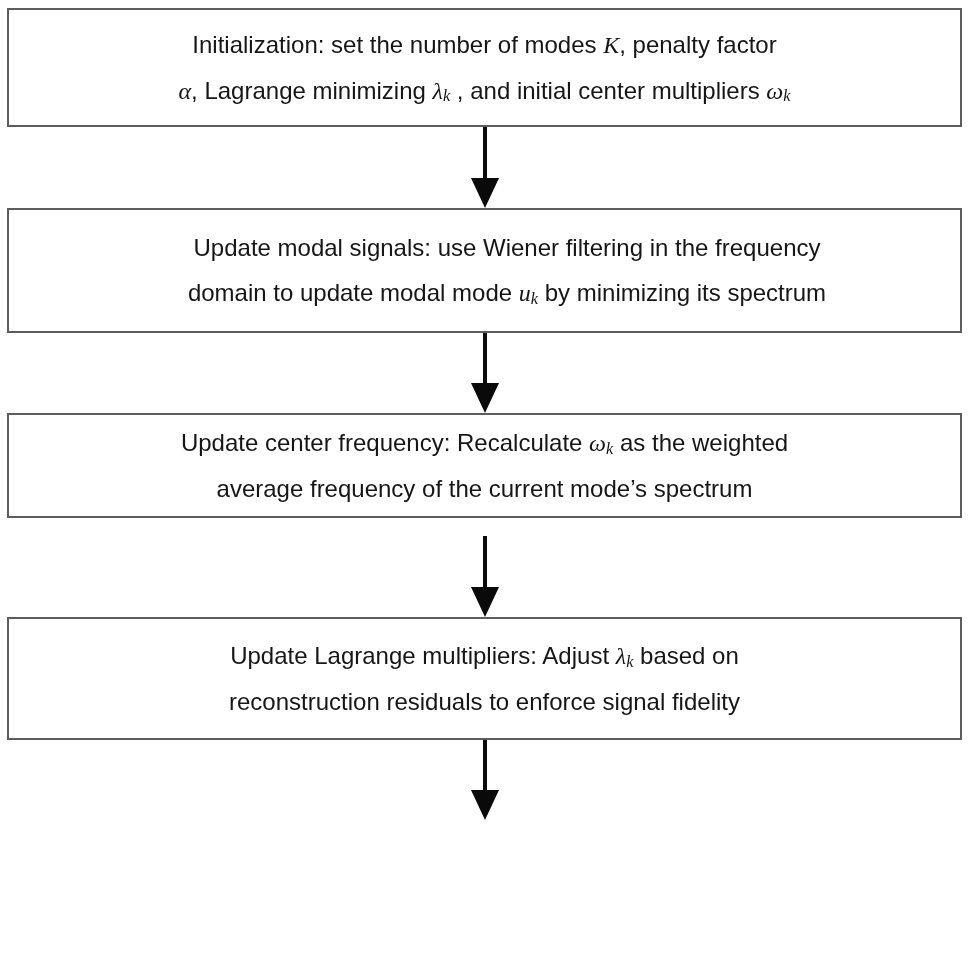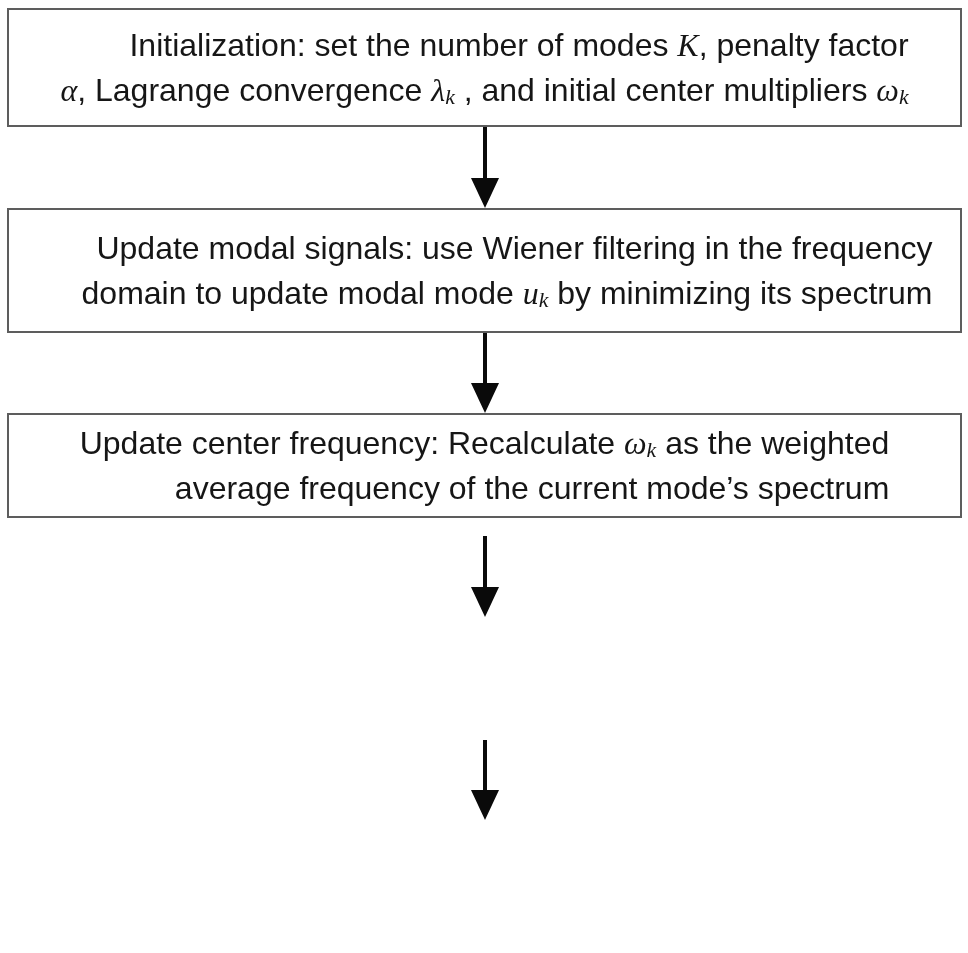--- a/index.html
+++ b/index.html
@@ -21,22 +21,22 @@
     width: 955px;
     box-sizing: border-box;
     border: 2px solid #5d5d5d;
     background: #ffffff;
     display: flex;
     align-items: center;
     justify-content: center;
   }
   .box-text {
     margin: 0;
-    text-align: right;
-    font-size: 32px;
+    text-align: center;
+    font-size: 24px;
     line-height: 45px;
     color: #161616;
     white-space: nowrap;
   }
   .math {
     font-family: "Liberation Serif", serif;
     font-style: italic;
   }
   sub.math {
     font-size: 0.68em;
@@ -74,21 +74,21 @@
   #arrow-1 { left: 471px; top: 333px; height: 80px; }
   #arrow-2 { left: 471px; top: 536px; height: 81px; }
   #arrow-3 { left: 471px; top: 740px; height: 80px; }
 </style>
 </head>
 <body>
 
 <div class="canvas">
 
   <div class="flow-box" id="box-0">
-    <p class="box-text"><span>Initialization: set the number of modes </span><span class="math">K</span><span>, penalty factor</span><br><span class="math">α</span><span>, Lagrange convergence </span><span class="math">λ</span><sub class="math">k</sub><span> , and initial center multipliers </span><span class="math">ω</span><sub class="math">k</sub></p>
+    <p class="box-text"><span>Initialization: set the number of modes </span><span class="math">K</span><span>, penalty factor</span><br><span class="math">α</span><span>, Lagrange minimizing </span><span class="math">λ</span><sub class="math">k</sub><span> , and initial center multipliers </span><span class="math">ω</span><sub class="math">k</sub></p>
   </div>
 
   <div class="arrow" id="arrow-0">
     <div class="arrow-stem"></div>
     <div class="arrow-head"></div>
   </div>
 
   <div class="flow-box" id="box-1">
     <p class="box-text"><span>Update modal signals: use Wiener filtering in the frequency</span><br><span>domain to update modal mode </span><span class="math">u</span><sub class="math">k</sub><span> by minimizing its spectrum</span></p>
   </div>
@@ -100,20 +100,23 @@
 
   <div class="flow-box" id="box-2">
     <p class="box-text"><span>Update center frequency: Recalculate </span><span class="math">ω</span><sub class="math">k</sub><span> as the weighted</span><br><span>average frequency of the current mode’s spectrum</span></p>
   </div>
 
   <div class="arrow" id="arrow-2">
     <div class="arrow-stem"></div>
     <div class="arrow-head"></div>
   </div>
 
+  <div class="flow-box" id="box-3">
+    <p class="box-text"><span>Update Lagrange multipliers: Adjust </span><span class="math">λ</span><sub class="math">k</sub><span> based on</span><br><span>reconstruction residuals to enforce signal fidelity</span></p>
+  </div>
 
   <div class="arrow" id="arrow-3">
     <div class="arrow-stem"></div>
     <div class="arrow-head"></div>
   </div>
 
 
 </div>
 
 </body></html>

